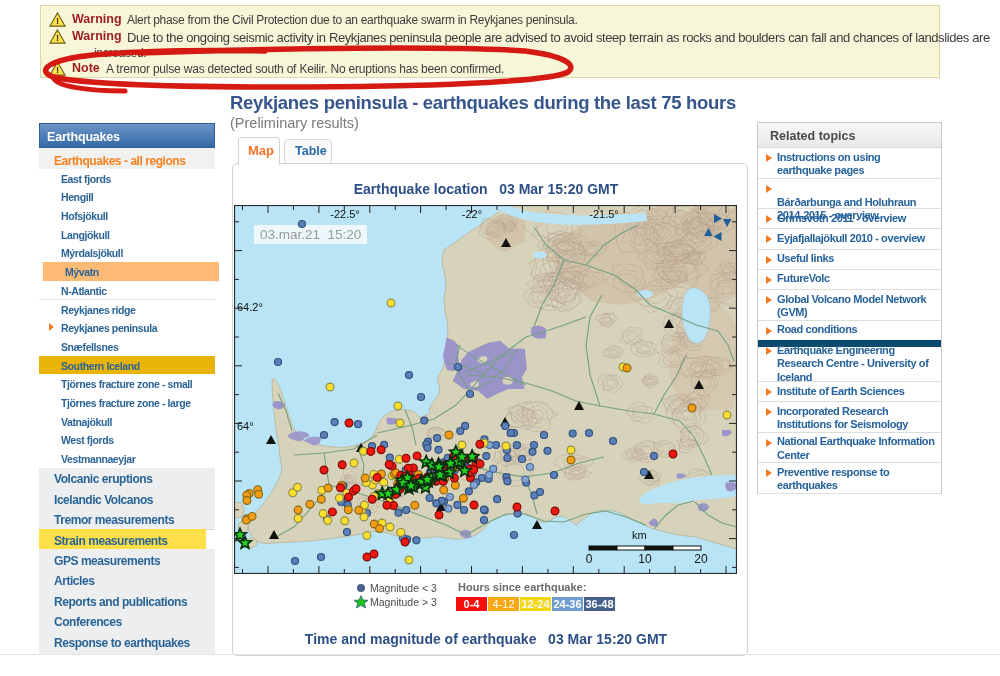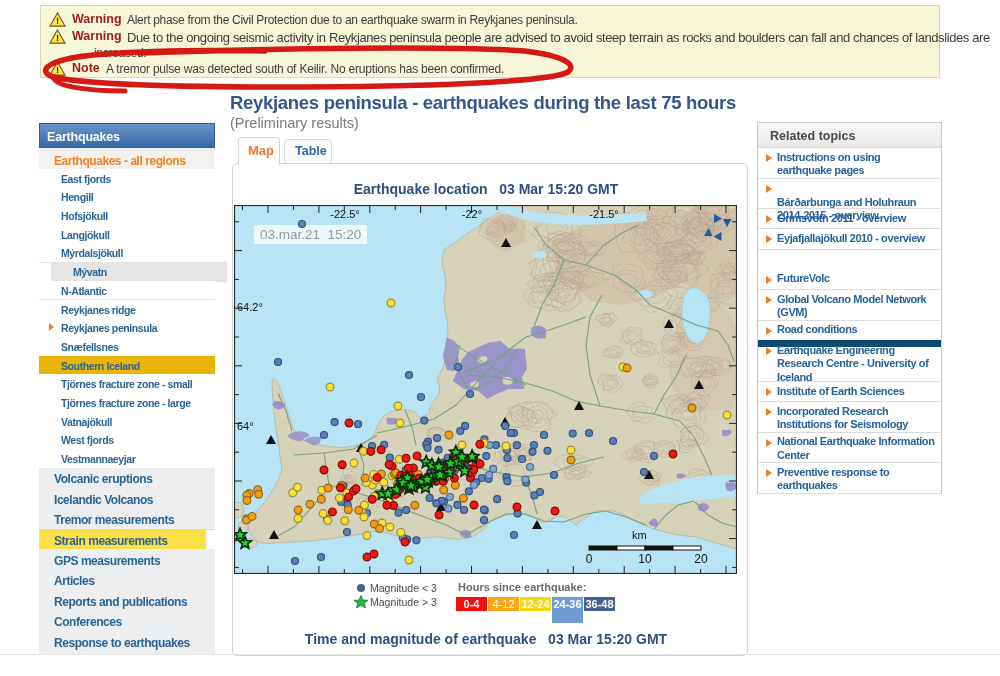--- a/index.html
+++ b/index.html
@@ -795,21 +795,21 @@
 <svg width="20" height="30" viewBox="0 0 20 30" style="position:absolute;left:352px;top:580px">
 <circle cx="9" cy="8" r="4" fill="#49618e"></circle>
 <polygon points="9,15.5 11,20 16,20.3 12.3,23.3 13.6,28 9,25.3 4.4,28 5.7,23.3 2,20.3 7,20" fill="#17c417" stroke="#3a5a8a" stroke-width="0.8"></polygon>
 </svg>
 <div style="position:absolute;left:370px;top:582px;font-size:10.5px;color:#4a4a4a">Magnitude &lt; 3</div>
 <div style="position:absolute;left:370px;top:596px;font-size:10.5px;color:#4a4a4a">Magnitude &gt; 3</div>
 <div style="position:absolute;left:458px;top:581px;font-size:11px;font-weight:bold;color:#6a6a6a">Hours since earthquake:</div>
 <div style="position:absolute;left:456px;top:597px;width:31px;height:14px;background:#f60d0e;color:#fff;font-size:11px;font-weight:bold;text-align:center;line-height:14px">0-4</div>
 <div style="position:absolute;left:488px;top:597px;width:31px;height:14px;background:#f9a813;color:#fff;font-size:11px;font-weight:normal;text-align:center;line-height:14px">4-12</div>
 <div style="position:absolute;left:520px;top:597px;width:31px;height:14px;background:#f3d816;color:#f5f5f5;font-size:11px;font-weight:bold;text-align:center;line-height:14px">12-24</div>
-<div style="position:absolute;left:552px;top:597px;width:31px;height:26px;background:#6f9cd0;color:#fff;font-size:11px;font-weight:bold;text-align:center;line-height:14px">24-36</div>
+<div style="position:absolute;left:552px;top:597px;width:31px;height:14px;background:#6f9cd0;color:#fff;font-size:11px;font-weight:bold;text-align:center;line-height:14px">24-36</div>
 <div style="position:absolute;left:584px;top:597px;width:31px;height:14px;background:#47618c;color:#fff;font-size:11px;font-weight:bold;text-align:center;line-height:14px">36-48</div>
 
 <div style="position:absolute;left:233px;top:631px;width:506px;text-align:center;font-size:14px;font-weight:bold;color:#2d4f86">Time and magnitude of earthquake&nbsp;&nbsp;&nbsp;03 Mar 15:20 GMT</div>
 
 <div style="position:absolute;left:39px;top:123px;width:176px;height:532px">
 <div style="position:absolute;left:0;top:0;width:176px;height:25px;background:linear-gradient(#6b94c6,#356aa6);border:1px solid #2f5d99;box-sizing:border-box"></div>
 <div style="position:absolute;left:8px;top:7px;font-size:12.5px;font-weight:bold;color:#fff;letter-spacing:-0.2px">Earthquakes</div>
 <div style="position:absolute;left:0;top:25px;width:176px;height:20.6px;background:#f1f1ef;border-bottom:1px solid #e0e0e0">
         <div style="position:absolute;left:15px;top:6px;font-size:12px;font-weight:bold;color:#f58220;letter-spacing:-0.45px;white-space:nowrap">Earthquakes - all regions</div>
       </div>
@@ -821,21 +821,21 @@
       </div>
       <div style="position:absolute;left:0;top:83.0px;width:176px;height:18.7px;border-bottom:1px solid #e4e4e4;background:#fff">
         <div style="position:absolute;left:22px;top:4px;font-size:10.5px;font-weight:bold;color:#2a6496;letter-spacing:-0.4px;white-space:nowrap">Hofsjökull</div>
       </div>
       <div style="position:absolute;left:0;top:101.7px;width:176px;height:18.7px;border-bottom:1px solid #e4e4e4;background:#fff">
         <div style="position:absolute;left:22px;top:4px;font-size:10.5px;font-weight:bold;color:#2a6496;letter-spacing:-0.4px;white-space:nowrap">Langjökull</div>
       </div>
       <div style="position:absolute;left:0;top:120.4px;width:176px;height:18.7px;border-bottom:1px solid #e4e4e4;background:#fff">
         <div style="position:absolute;left:22px;top:4px;font-size:10.5px;font-weight:bold;color:#2a6496;letter-spacing:-0.4px;white-space:nowrap">Mýrdalsjökull</div>
       </div>
-      <div style="position:absolute;left:12px;top:139.1px;width:176px;height:18.7px;border-bottom:1px solid #e4e4e4;background:#e5e5e5">
+      <div style="position:absolute;left:4px;top:139.1px;width:176px;height:18.7px;border-bottom:1px solid #e4e4e4;background:#fdba74">
         <div style="position:absolute;left:22px;top:4px;font-size:10.5px;font-weight:bold;color:#2a6496;letter-spacing:-0.4px;white-space:nowrap">Mývatn</div>
       </div>
       <div style="position:absolute;left:0;top:157.8px;width:176px;height:18.7px;border-bottom:1px solid #e4e4e4;background:#fff">
         <div style="position:absolute;left:22px;top:4px;font-size:10.5px;font-weight:bold;color:#2a6496;letter-spacing:-0.4px;white-space:nowrap">N-Atlantic</div>
       </div>
       <div style="position:absolute;left:0;top:176.5px;width:176px;height:18.7px;border-bottom:1px solid #e4e4e4;background:#fff">
         <div style="position:absolute;left:22px;top:4px;font-size:10.5px;font-weight:bold;color:#2a6496;letter-spacing:-0.4px;white-space:nowrap">Reykjanes ridge</div>
       </div>
       <div style="position:absolute;left:0;top:195.2px;width:176px;height:18.7px;border-bottom:1px solid #e4e4e4;background:#fff">
         <span style="position:absolute;left:10px;top:5px;width:0;height:0;border-left:5px solid #f47b20;border-top:4px solid transparent;border-bottom:4px solid transparent"></span>
@@ -904,20 +904,24 @@
         <div style="position:absolute;left:19px;top:18px;font-size:11px;font-weight:bold;color:#26639c;line-height:13.6px;letter-spacing:-0.4px">Bárðarbunga and Holuhraun<br>2014-2015 - overview</div>
       </div>
       <div style="position:absolute;left:0;top:85.0px;width:183px;height:20.3px;border-bottom:1px solid #ddd">
         <span style="position:absolute;left:8px;top:7px;width:0;height:0;border-left:6px solid #f47b20;border-top:4px solid transparent;border-bottom:4px solid transparent"></span>
         <div style="position:absolute;left:19px;top:3.6px;font-size:11px;font-weight:bold;color:#26639c;line-height:13.6px;letter-spacing:-0.4px">Grímsvötn 2011 - overview</div>
       </div>
       <div style="position:absolute;left:0;top:105.3px;width:183px;height:20.3px;border-bottom:1px solid #ddd">
         <span style="position:absolute;left:8px;top:7px;width:0;height:0;border-left:6px solid #f47b20;border-top:4px solid transparent;border-bottom:4px solid transparent"></span>
         <div style="position:absolute;left:19px;top:3.6px;font-size:11px;font-weight:bold;color:#26639c;line-height:13.6px;letter-spacing:-0.4px">Eyjafjallajökull 2010 - overview</div>
       </div>
+      <div style="position:absolute;left:0;top:125.6px;width:183px;height:20.3px;border-bottom:1px solid #ddd">
+        <span style="position:absolute;left:8px;top:7px;width:0;height:0;border-left:6px solid #f47b20;border-top:4px solid transparent;border-bottom:4px solid transparent"></span>
+        <div style="position:absolute;left:19px;top:3.6px;font-size:11px;font-weight:bold;color:#26639c;line-height:13.6px;letter-spacing:-0.4px">Useful links</div>
+      </div>
       <div style="position:absolute;left:0;top:145.9px;width:183px;height:20.3px;border-bottom:1px solid #ddd">
         <span style="position:absolute;left:8px;top:7px;width:0;height:0;border-left:6px solid #f47b20;border-top:4px solid transparent;border-bottom:4px solid transparent"></span>
         <div style="position:absolute;left:19px;top:3.6px;font-size:11px;font-weight:bold;color:#26639c;line-height:13.6px;letter-spacing:-0.4px">FutureVolc</div>
       </div>
       <div style="position:absolute;left:0;top:166.2px;width:183px;height:30.5px;border-bottom:1px solid #ddd">
         <span style="position:absolute;left:8px;top:7px;width:0;height:0;border-left:6px solid #f47b20;border-top:4px solid transparent;border-bottom:4px solid transparent"></span>
         <div style="position:absolute;left:19px;top:3.6px;font-size:11px;font-weight:bold;color:#26639c;line-height:13.6px;letter-spacing:-0.4px">Global Volcano Model Network<br>(GVM)</div>
       </div>
       <div style="position:absolute;left:0;top:196.7px;width:183px;height:20.3px;border-bottom:7px solid #0c4a6e">
         <span style="position:absolute;left:8px;top:7px;width:0;height:0;border-left:6px solid #f47b20;border-top:4px solid transparent;border-bottom:4px solid transparent"></span>

